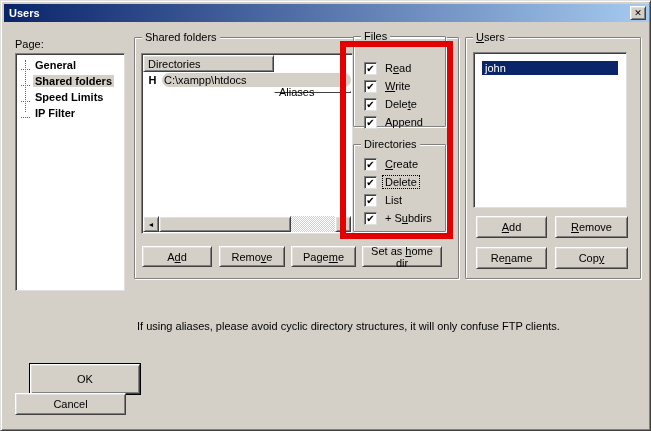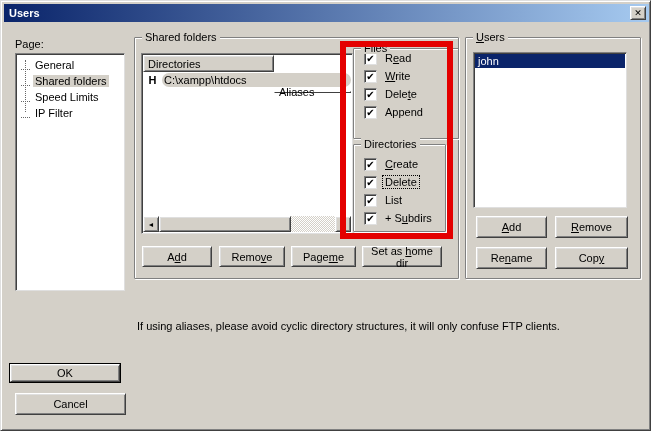--- a/index.html
+++ b/index.html
@@ -43,21 +43,21 @@
     position:absolute;border:1px solid #808080;border-radius:1px;
     box-shadow:inset 1px 1px 0 #FFFFFF, 1px 1px 0 #FFFFFF;
   }
   .groupbox .legend{
     position:absolute;top:-7px;left:7px;background:var(--dialog_bg,#D4D0C8);
     padding:0 3px;line-height:12px;white-space:nowrap;
   }
 
   
   .tree{position:absolute;left:14px;top:52px;width:110px;height:238px;padding:3px 0 0 0;}
-  .tree-item{height:16px;display:flex;align-items:center;white-space:nowrap;position:relative;padding-left:5px;}
+  .tree-item{height:16px;display:flex;align-items:center;white-space:nowrap;position:relative;padding-left:5px;font-weight:bold;}
   .stub{display:inline-block;width:9px;height:9px;border-bottom:1px dotted #666;margin-right:3px;flex:0 0 auto;}
   .tree-vline{position:absolute;left:9px;top:6px;height:52px;border-left:1px dotted #666;}
   .tree-item .t-label{padding:0 2px;}
   .tree-item.selected .t-label{background:var(--inactive_selection,#D4D0C8);}
 
   
   .dirlist{position:absolute;left:140px;top:52px;width:212px;height:181px;}
   .dirlist-inner{position:absolute;inset:1px;overflow:hidden;}
   .hdr{display:flex;height:17px;}
   .hdr-cell{
@@ -93,21 +93,21 @@
     box-shadow:inset 1px 1px 0 #404040, inset -1px -1px 0 #FFFFFF;
     display:flex;align-items:center;justify-content:center;
     font-size:10px;font-weight:bold;line-height:11px;
   }
   .cb-label{white-space:nowrap;padding:0 2px;}
   .cb-label.focused{outline:1px dotted #000;}
 
   
   .userlist{position:absolute;left:472px;top:51px;width:154px;height:156px;}
   .user-row{height:14px;background:var(--selection_bg,#0A246A);color:var(--selection_fg,#FFFFFF);
-    display:flex;align-items:center;padding-left:3px;margin:1px;}
+    display:flex;align-items:center;padding-left:3px;margin:8px;}
 
   .helptext{position:absolute;left:136px;width:508px;line-height:15px;}
 
   .red-rect{
     position:absolute;left:339px;top:40px;width:113px;height:198px;
     border:6px solid var(--highlight_red,#E40000);z-index:20;pointer-events:none;
   }
   u{text-decoration:underline;}
 </style>
 </head>
@@ -169,21 +169,21 @@
         </div>
         <div class="sb-thumb"></div>
         <div class="sb-track"></div>
         <div class="sb-btn">
           <span>►</span>
         </div>
       </div>
     </div>
   </div>
 
-  <div class="groupbox" style="left:352px;top:47px;width:106px;height:91px;padding-top:0;">
+  <div class="groupbox" style="left:352px;top:35px;width:93px;height:91px;padding-top:22px;">
     <span class="legend">Files</span>
     <div class="cbrow">
       <span class="cb">
           <span>✔</span>
         </span>
       <span class="cb-label"><span>R</span><u>e</u><span>ad</span></span>
     </div>
     <div class="cbrow">
       <span class="cb">
           <span>✔</span>
@@ -263,18 +263,18 @@
   </button>
   <button class="btn" style="left:475px;top:246px;width:71px;height:22px;">
     <span><span>Re</span><u>n</u><span>ame</span></span>
   </button>
   <button class="btn" style="left:554px;top:246px;width:73px;height:22px;">
     <span><span>Cop</span><u>y</u><span></span></span>
   </button>
 
   <div class="helptext" style="top:318px;">If using aliases, please avoid cyclic directory structures, it will only confuse FTP clients.</div>
 
-  <div class="default-wrap" style="left:8px;top:362px;width:112px;height:20px;">
+  <div class="default-wrap" style="left:28px;top:362px;width:112px;height:32px;">
     <button class="btn">OK</button>
   </div>
   <button class="btn" style="left:14px;top:392px;width:111px;height:22px;">Cancel</button>
 
 </div>
 
 </body></html>

